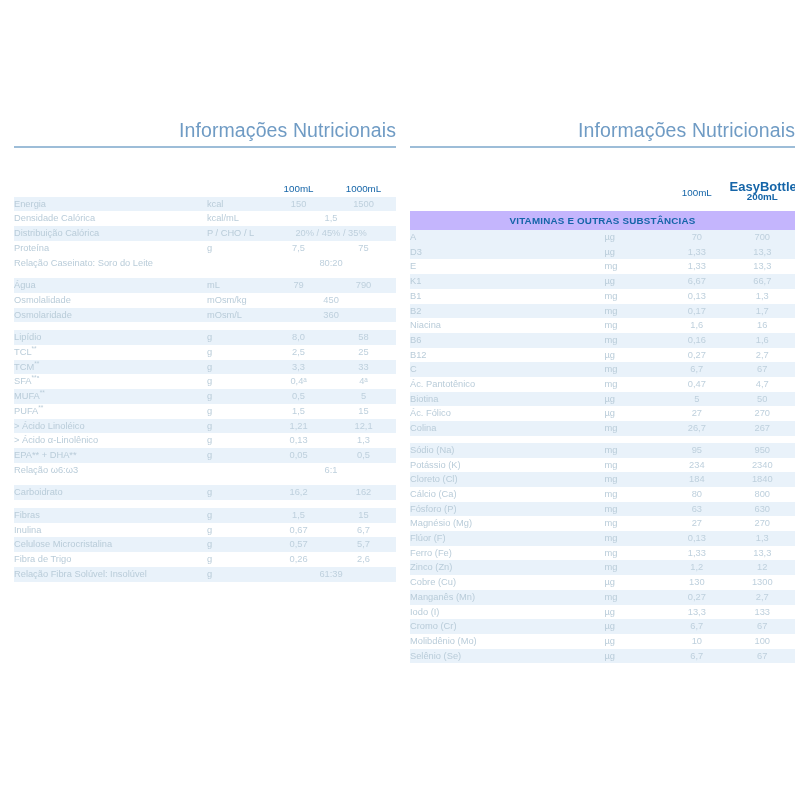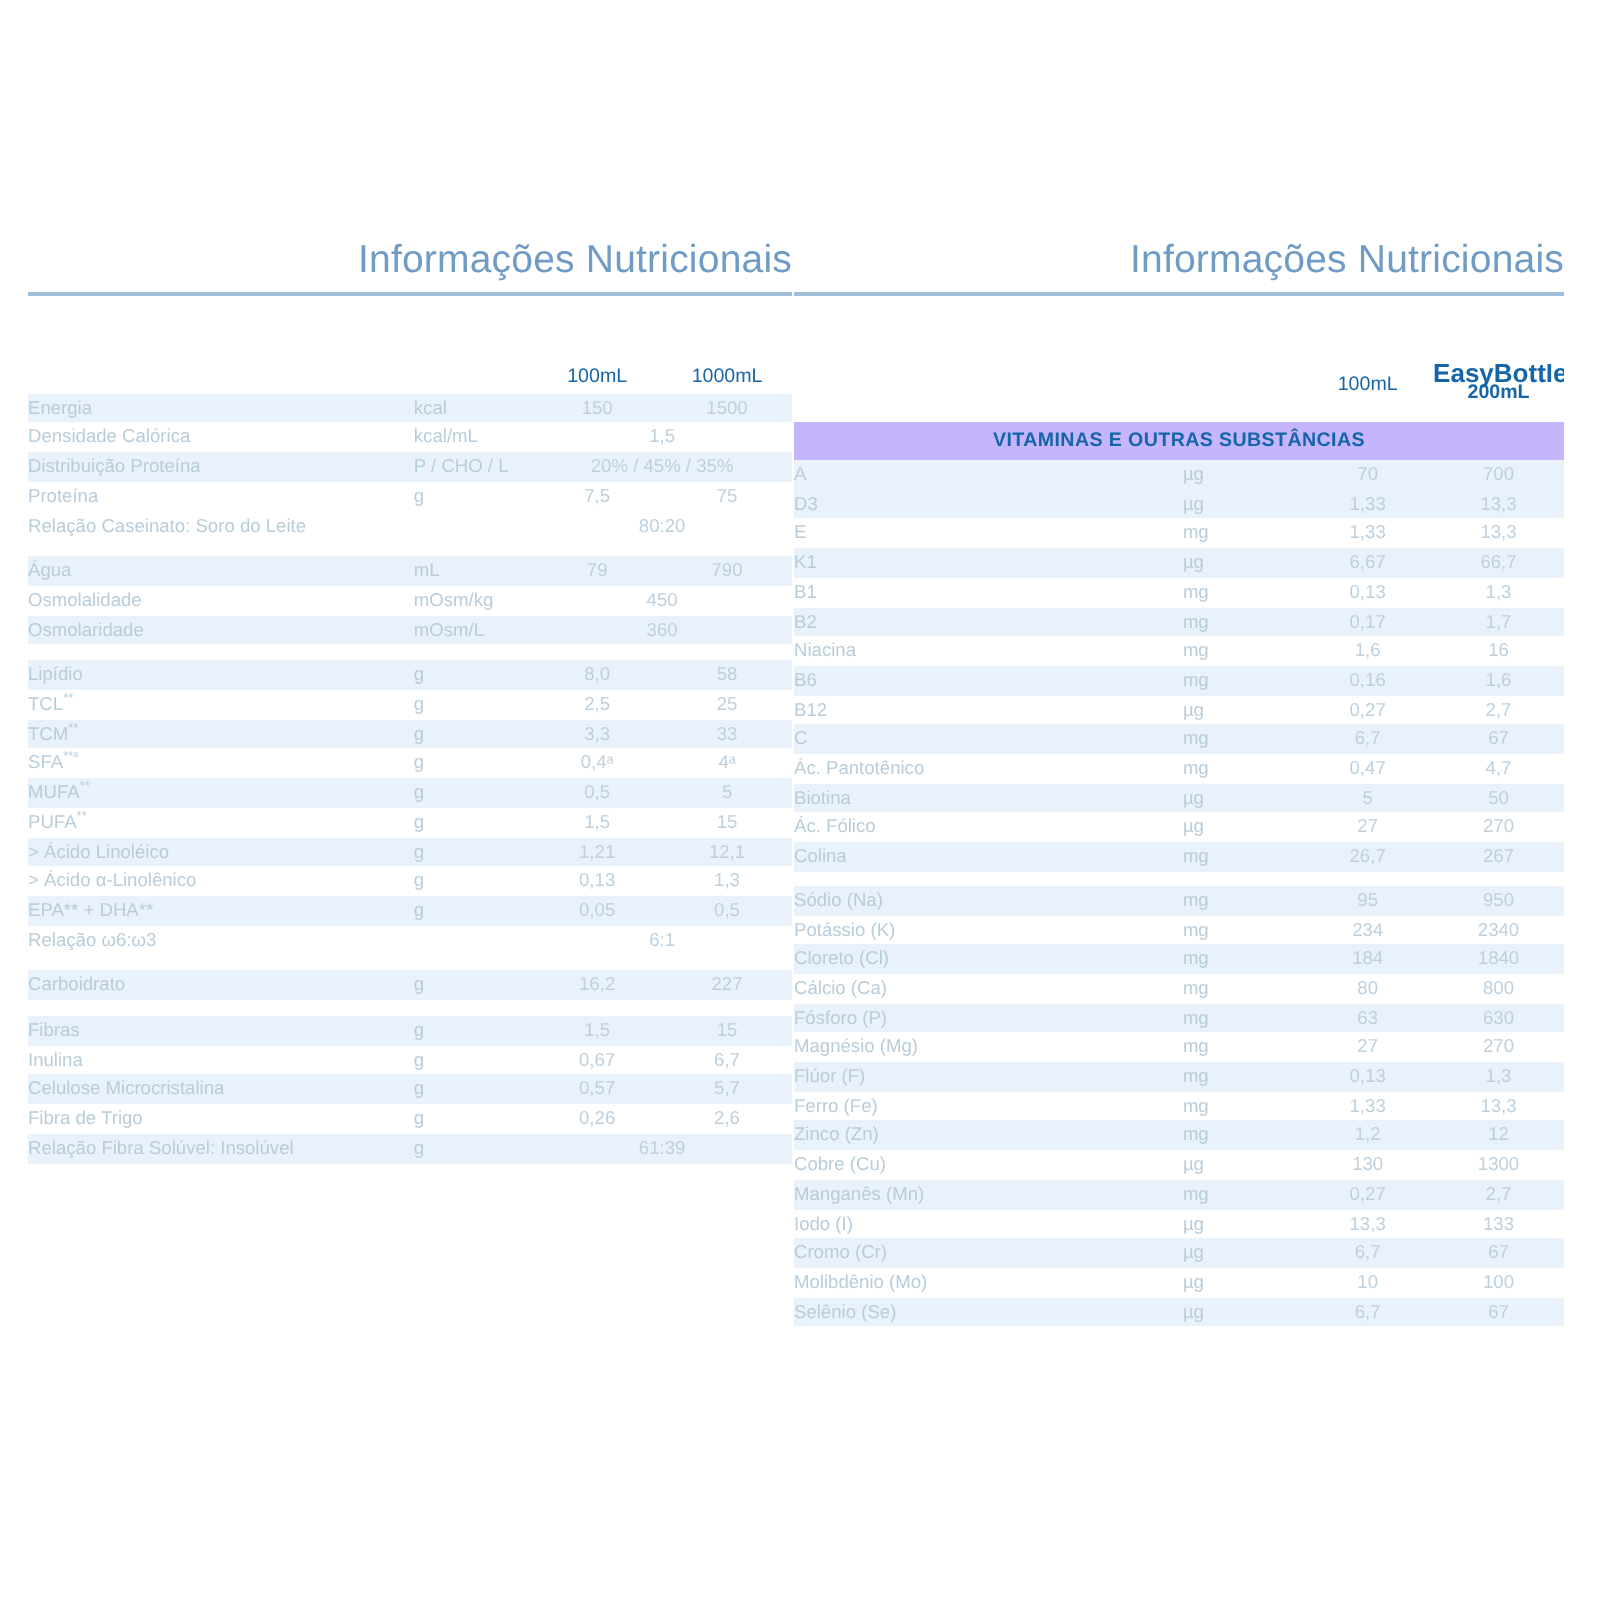--- a/index.html
+++ b/index.html
@@ -11,21 +11,21 @@
     width: 800px;
     height: 800px;
     font-family: "Liberation Sans", sans-serif;
     position: relative;
     overflow: hidden;
   }
   .page {
     position: absolute;
     inset: 0;
     display: flex;
-    gap: 1px;
+    gap: 14px;
     padding: 118px 10px 0 14px;
     box-sizing: border-box;
   }
   .panel {
     width: 382px;
     flex: 0 0 382px;
   }
   .panel.right { width: 385px; flex: 0 0 385px; }
 
   .panel-title {
@@ -162,21 +162,21 @@
             <td class="unit">kcal</td>
             <td class="val">150</td>
             <td class="val">1500</td>
           </tr>
           <tr class="plain">
             <td class="label">Densidade Calórica</td>
             <td class="unit">kcal/mL</td>
             <td class="val span2" colspan="2">1,5</td>
           </tr>
           <tr class="band">
-            <td class="label">Distribuição Proteína</td>
+            <td class="label">Distribuição Calórica</td>
             <td class="unit">P / CHO / L</td>
             <td class="val span2" colspan="2">20% / 45% / 35%</td>
           </tr>
           <tr class="plain">
             <td class="label">Proteína</td>
             <td class="unit">g</td>
             <td class="val">7,5</td>
             <td class="val">75</td>
           </tr>
           <tr class="plain">
@@ -265,21 +265,21 @@
             <td class="unit"></td>
             <td class="val span2" colspan="2">6:1</td>
           </tr>
           <tr class="gap">
             <td colspan="4"></td>
           </tr>
           <tr class="band">
             <td class="label">Carboidrato</td>
             <td class="unit">g</td>
             <td class="val">16,2</td>
-            <td class="val">227</td>
+            <td class="val">162</td>
           </tr>
           <tr class="gap">
             <td colspan="4"></td>
           </tr>
           <tr class="band">
             <td class="label">Fibras</td>
             <td class="unit">g</td>
             <td class="val">1,5</td>
             <td class="val">15</td>
           </tr>

